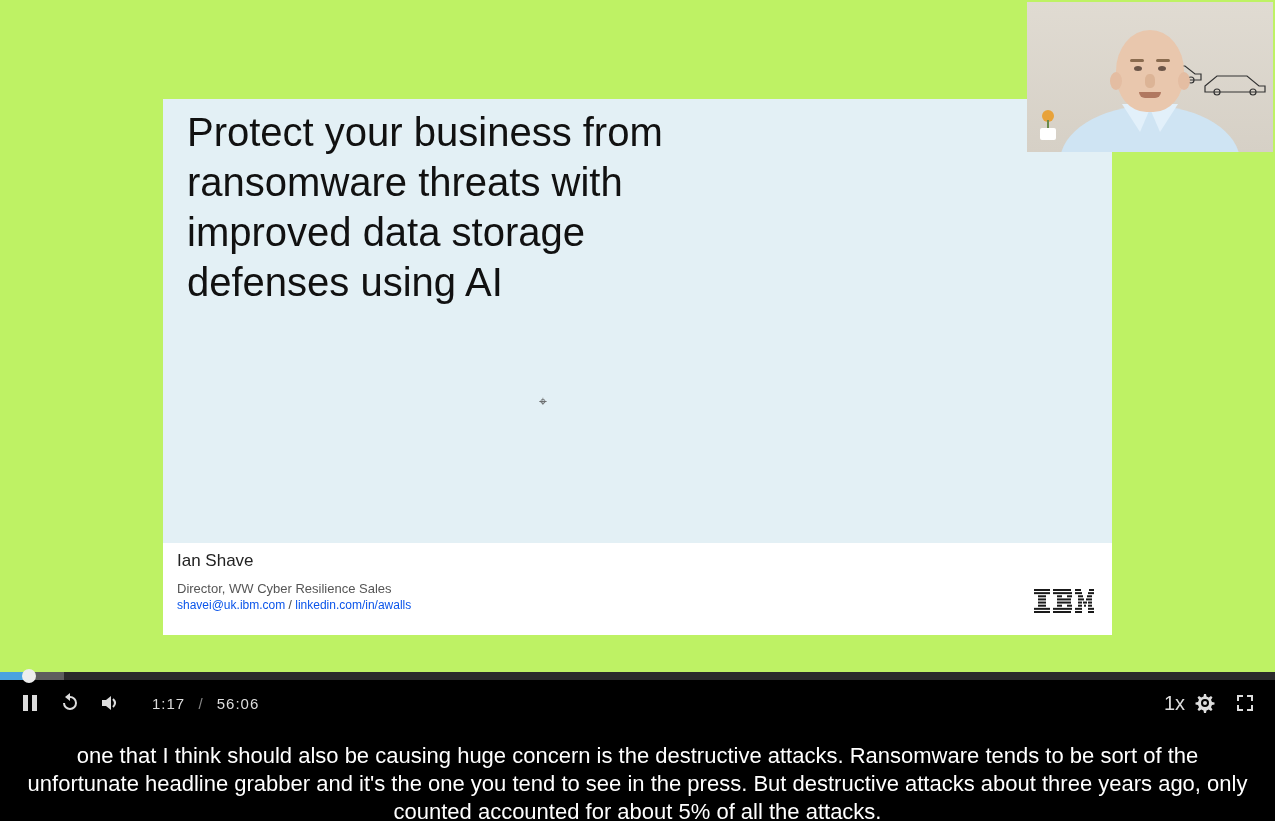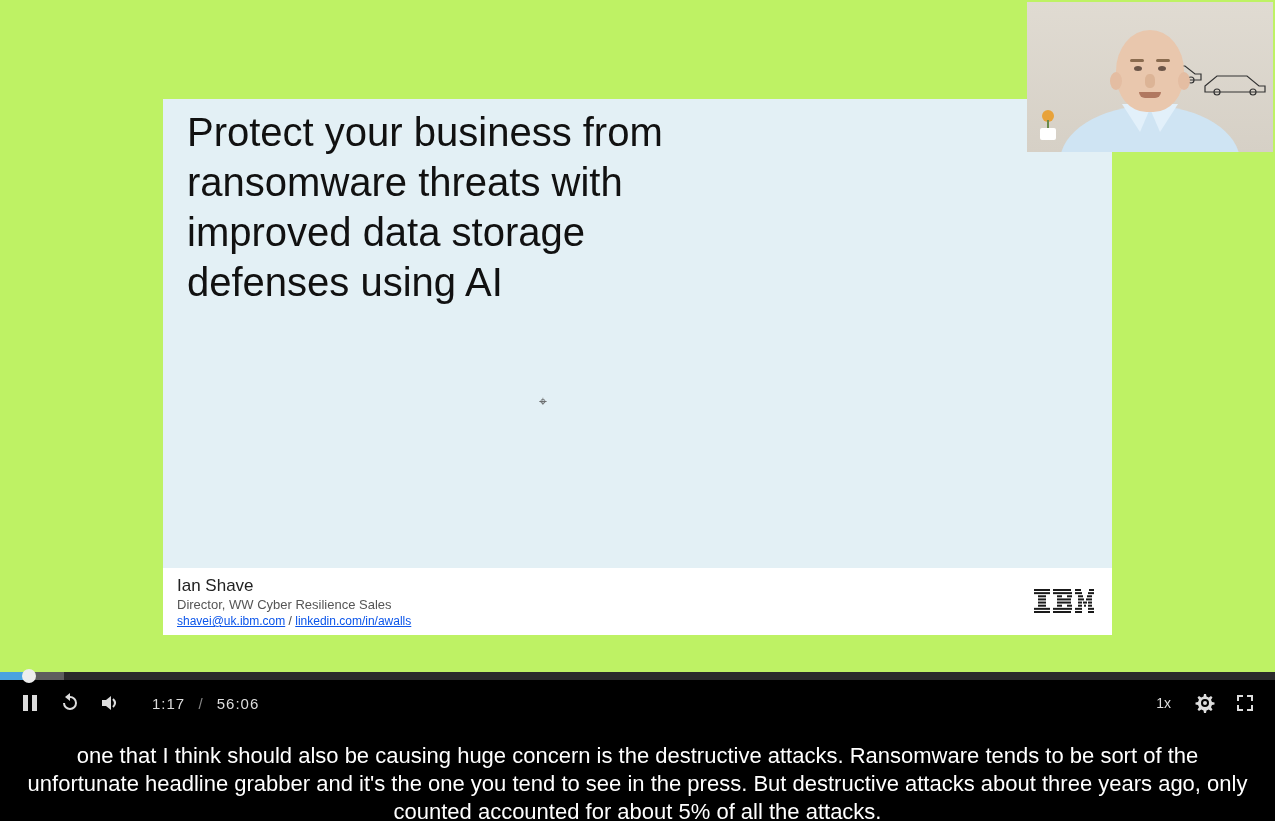--- a/index.html
+++ b/index.html
@@ -6,27 +6,27 @@
   html, body { width: 1275px; height: 821px; background: #000; font-family: Arial, Helvetica, sans-serif; overflow: hidden; }
   
   .player { position: relative; width: 1275px; height: 821px; background: #000; }
   
   .video-area { position: absolute; top: 0; left: 0; width: 1275px; height: 672px; background: #bef264; }
   
   .slide { position: absolute; left: 163px; top: 99px; width: 949px; height: 536px; background: #e3f0f5; }
   .slide-title { position: absolute; left: 24px; top: 8px; font-size: 40px; line-height: 1.25; color: #111; font-weight: 400; width: 520px; }
   .slide-cursor { position: absolute; left: 376px; top: 294px; color: #555; font-size: 14px; pointer-events: none; }
   
-  .slide-footer { position: absolute; left: 0; bottom: 0; width: 100%; height: 67px; background: #fff; padding: 8px 14px 6px 14px; display: flex; }
+  .slide-footer { position: absolute; left: 0; bottom: 0; width: 100%; height: 92px; background: #fff; padding: 8px 14px 6px 14px; display: flex; }
   .presenter { flex: 0 0 454px; }
   .presenter2 { flex: 0 0 400px; }
   .p-name { font-size: 17px; color: #222; }
-  .p-title { font-size: 13px; color: #555; margin-top: 1px; }
+  .p-title { font-size: 13px; color: #555; margin-top: 10px; }
   .p-links { font-size: 12px; margin-top: 2px; color: #444; }
-  .p-links a { color: #0b55ea; text-decoration: underline; cursor: pointer; }
+  .p-links a { color: #0b55ea; cursor: pointer; }
   
   .ibm-logo { position: absolute; right: 18px; bottom: 18px; }
   .ibm-logo svg { width: 60px; height: 24px; }
   
   .webcam { position: absolute; top: 2px; right: 2px; width: 246px; height: 150px; background: #d8d2ca; overflow: hidden; }
   .webcam-wall { position:absolute; inset:0; background: linear-gradient(180deg,#e0dbd2 0%,#d6d0c6 100%); }
   .car-art { position:absolute; right:6px; top:56px; width:120px; height:40px; }
   .car-art svg { width:100%; height:100%; }
   .person { position:absolute; left:50%; transform:translateX(-50%); bottom:-10px; width:180px; height:140px; }
   .head { position:absolute; left:50%; transform:translateX(-50%); top:8px; width:68px; height:82px; background:#e9c7ad; border-radius:50% 50% 45% 45%; }
@@ -52,21 +52,21 @@
   .progress-buffered { position:absolute;left:0;top:0;height:100%;width:5%;background:#5e5e5e;}
   .progress-played { position:absolute;left:0;top:0;height:100%;width:2.3%;background:#4aa3df;}
   .progress-thumb { position:absolute;top:50%;left:2.3%;transform:translate(-50%,-50%);width:14px;height:14px;background:#eee;border-radius:50%;}
   
   .ctrl-row { display:flex; align-items:center; height:46px; padding:0 10px; color:#ddd; font-size:15px; }
   .ctrl-btn { width:28px;height:28px;display:flex;align-items:center;justify-content:center;cursor:pointer;margin:0 6px;color:#ddd; }
   .ctrl-btn svg { width:20px;height:20px;fill:#ddd; }
   .time-display { margin-left:22px; letter-spacing:1px; }
   .time-sep { margin:0 8px; color:#888; }
   .spacer { flex:1; }
-  .speed { font-size:14px; margin-right:14px; cursor:pointer; }
+  .speed { font-size:20px; margin-right:0; cursor:pointer; }
   
   .captions { position:absolute; left:0; top:726px; width:100%; padding:16px 22px 0 22px; color:#fff; font-size:22px; line-height:1.28; text-align:center; }
 </style>
 </head>
 <body>
 
 <div class="player">
 
   <div class="video-area">
 

